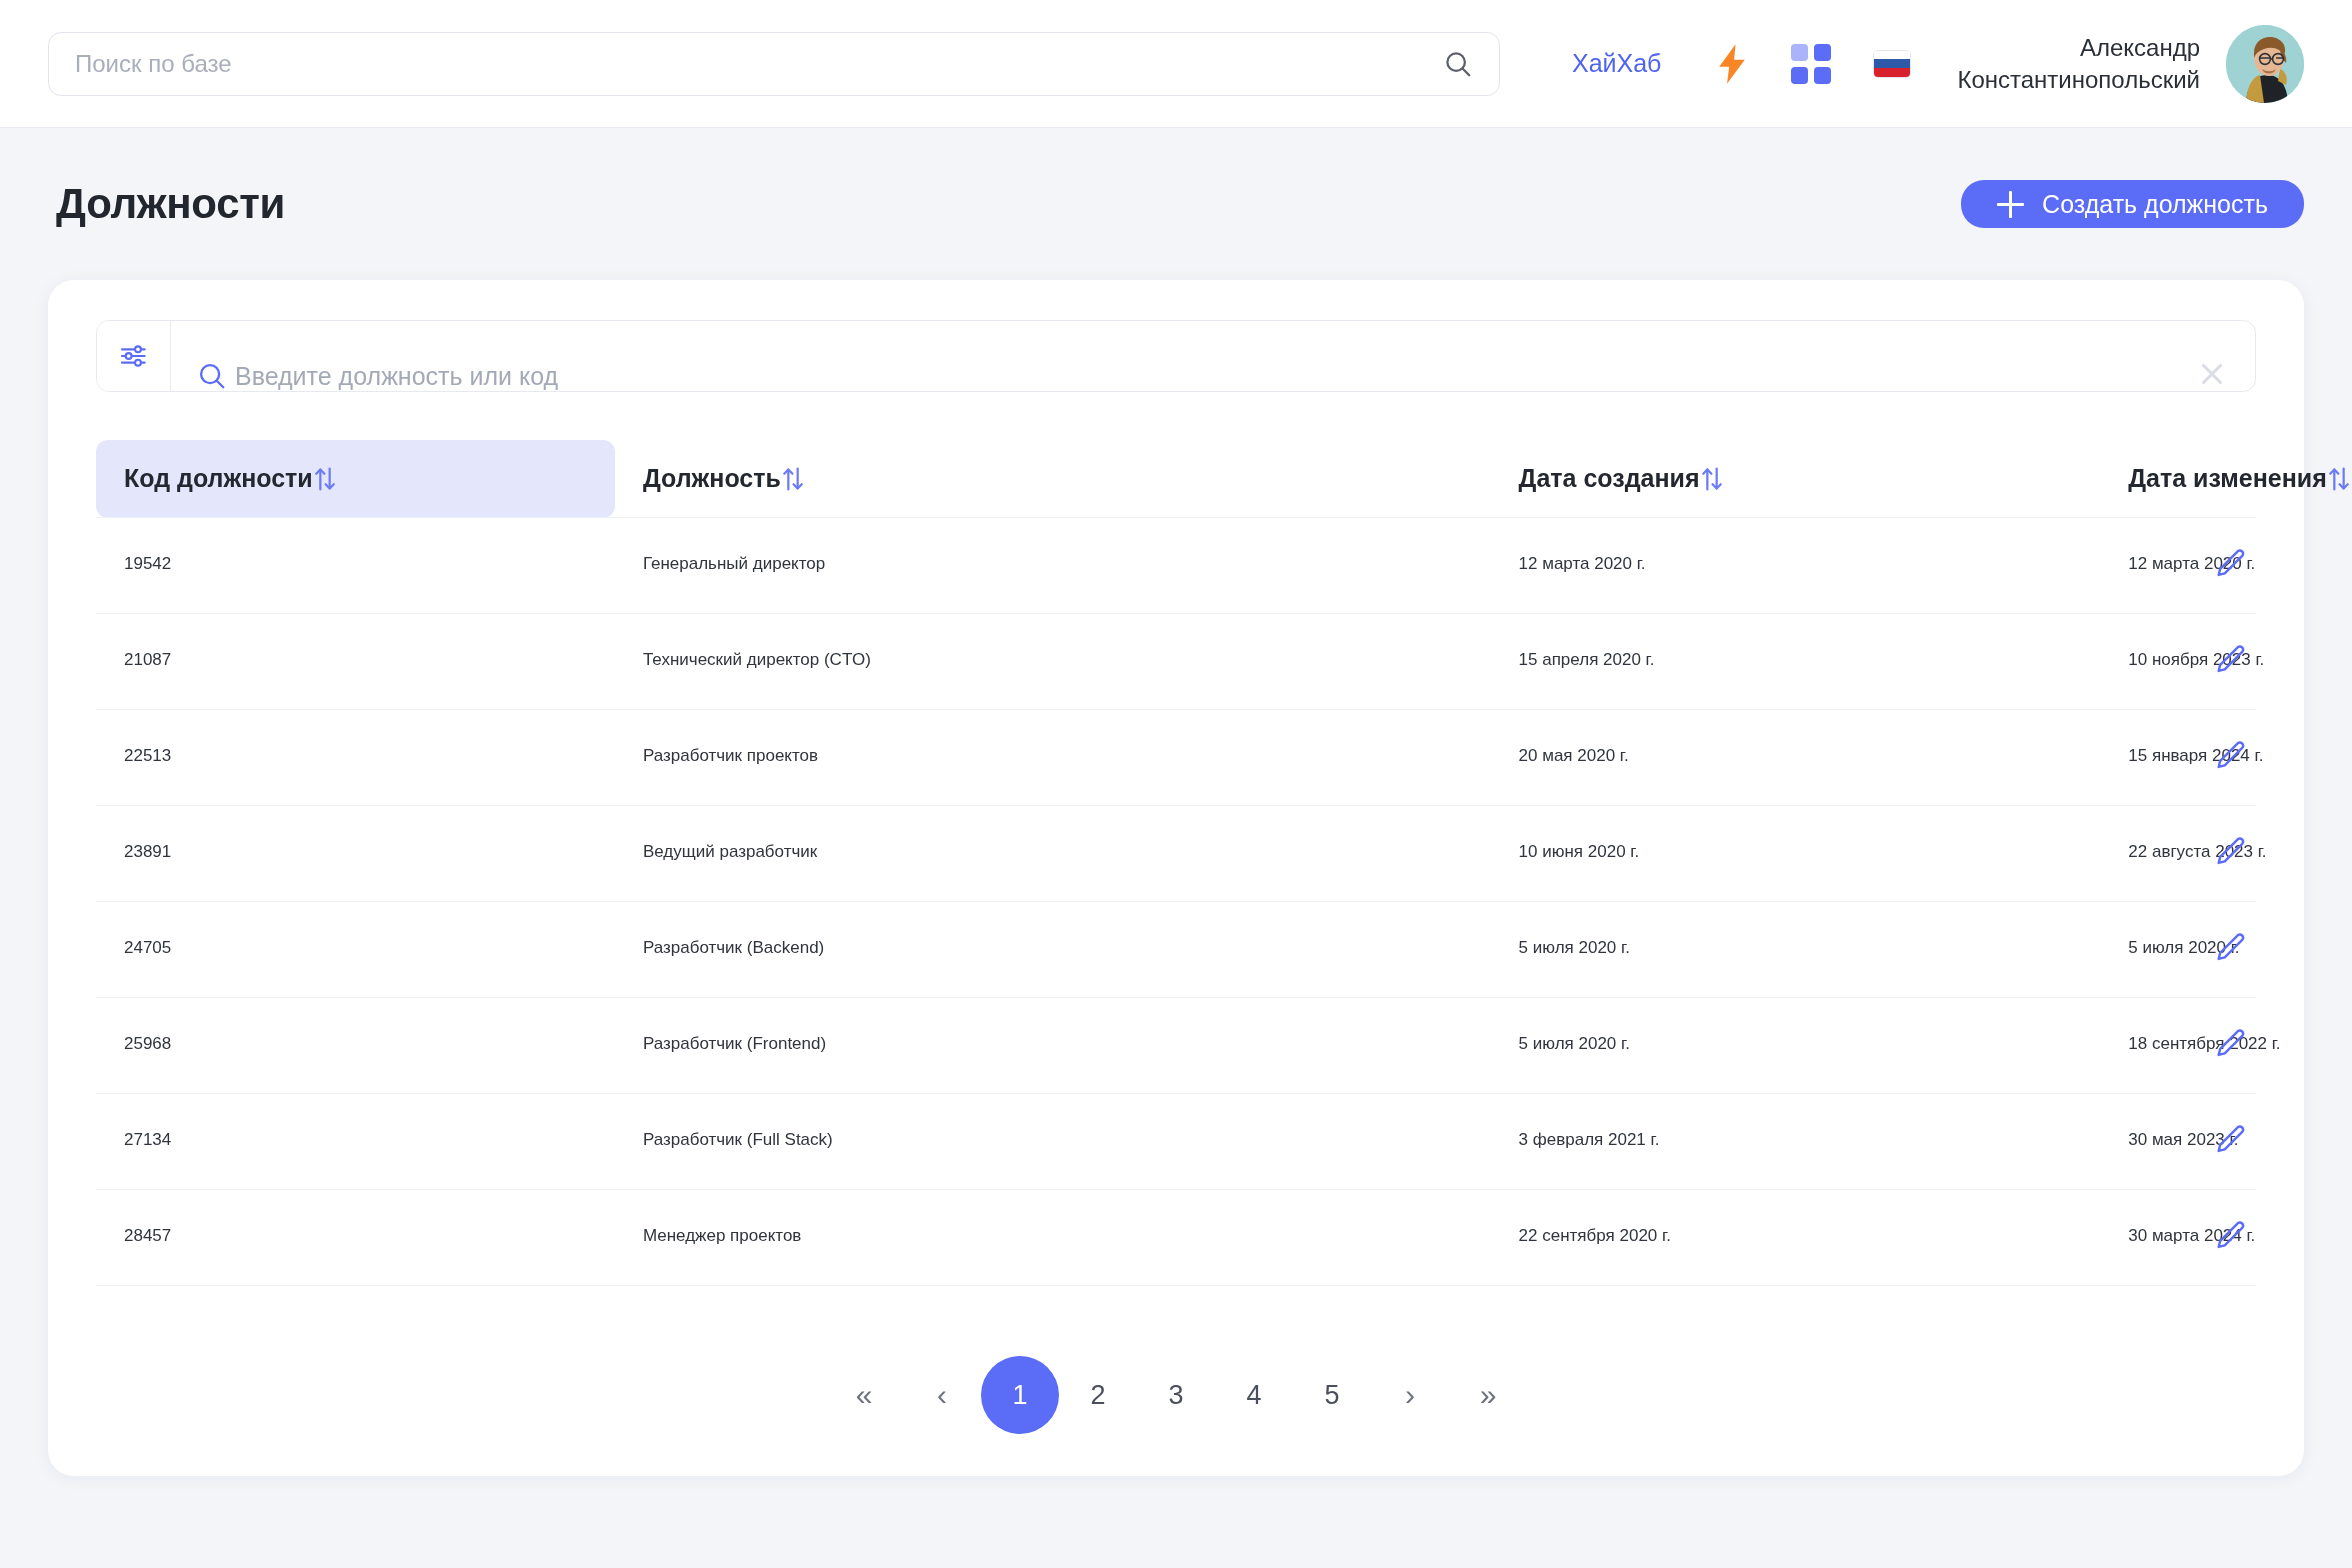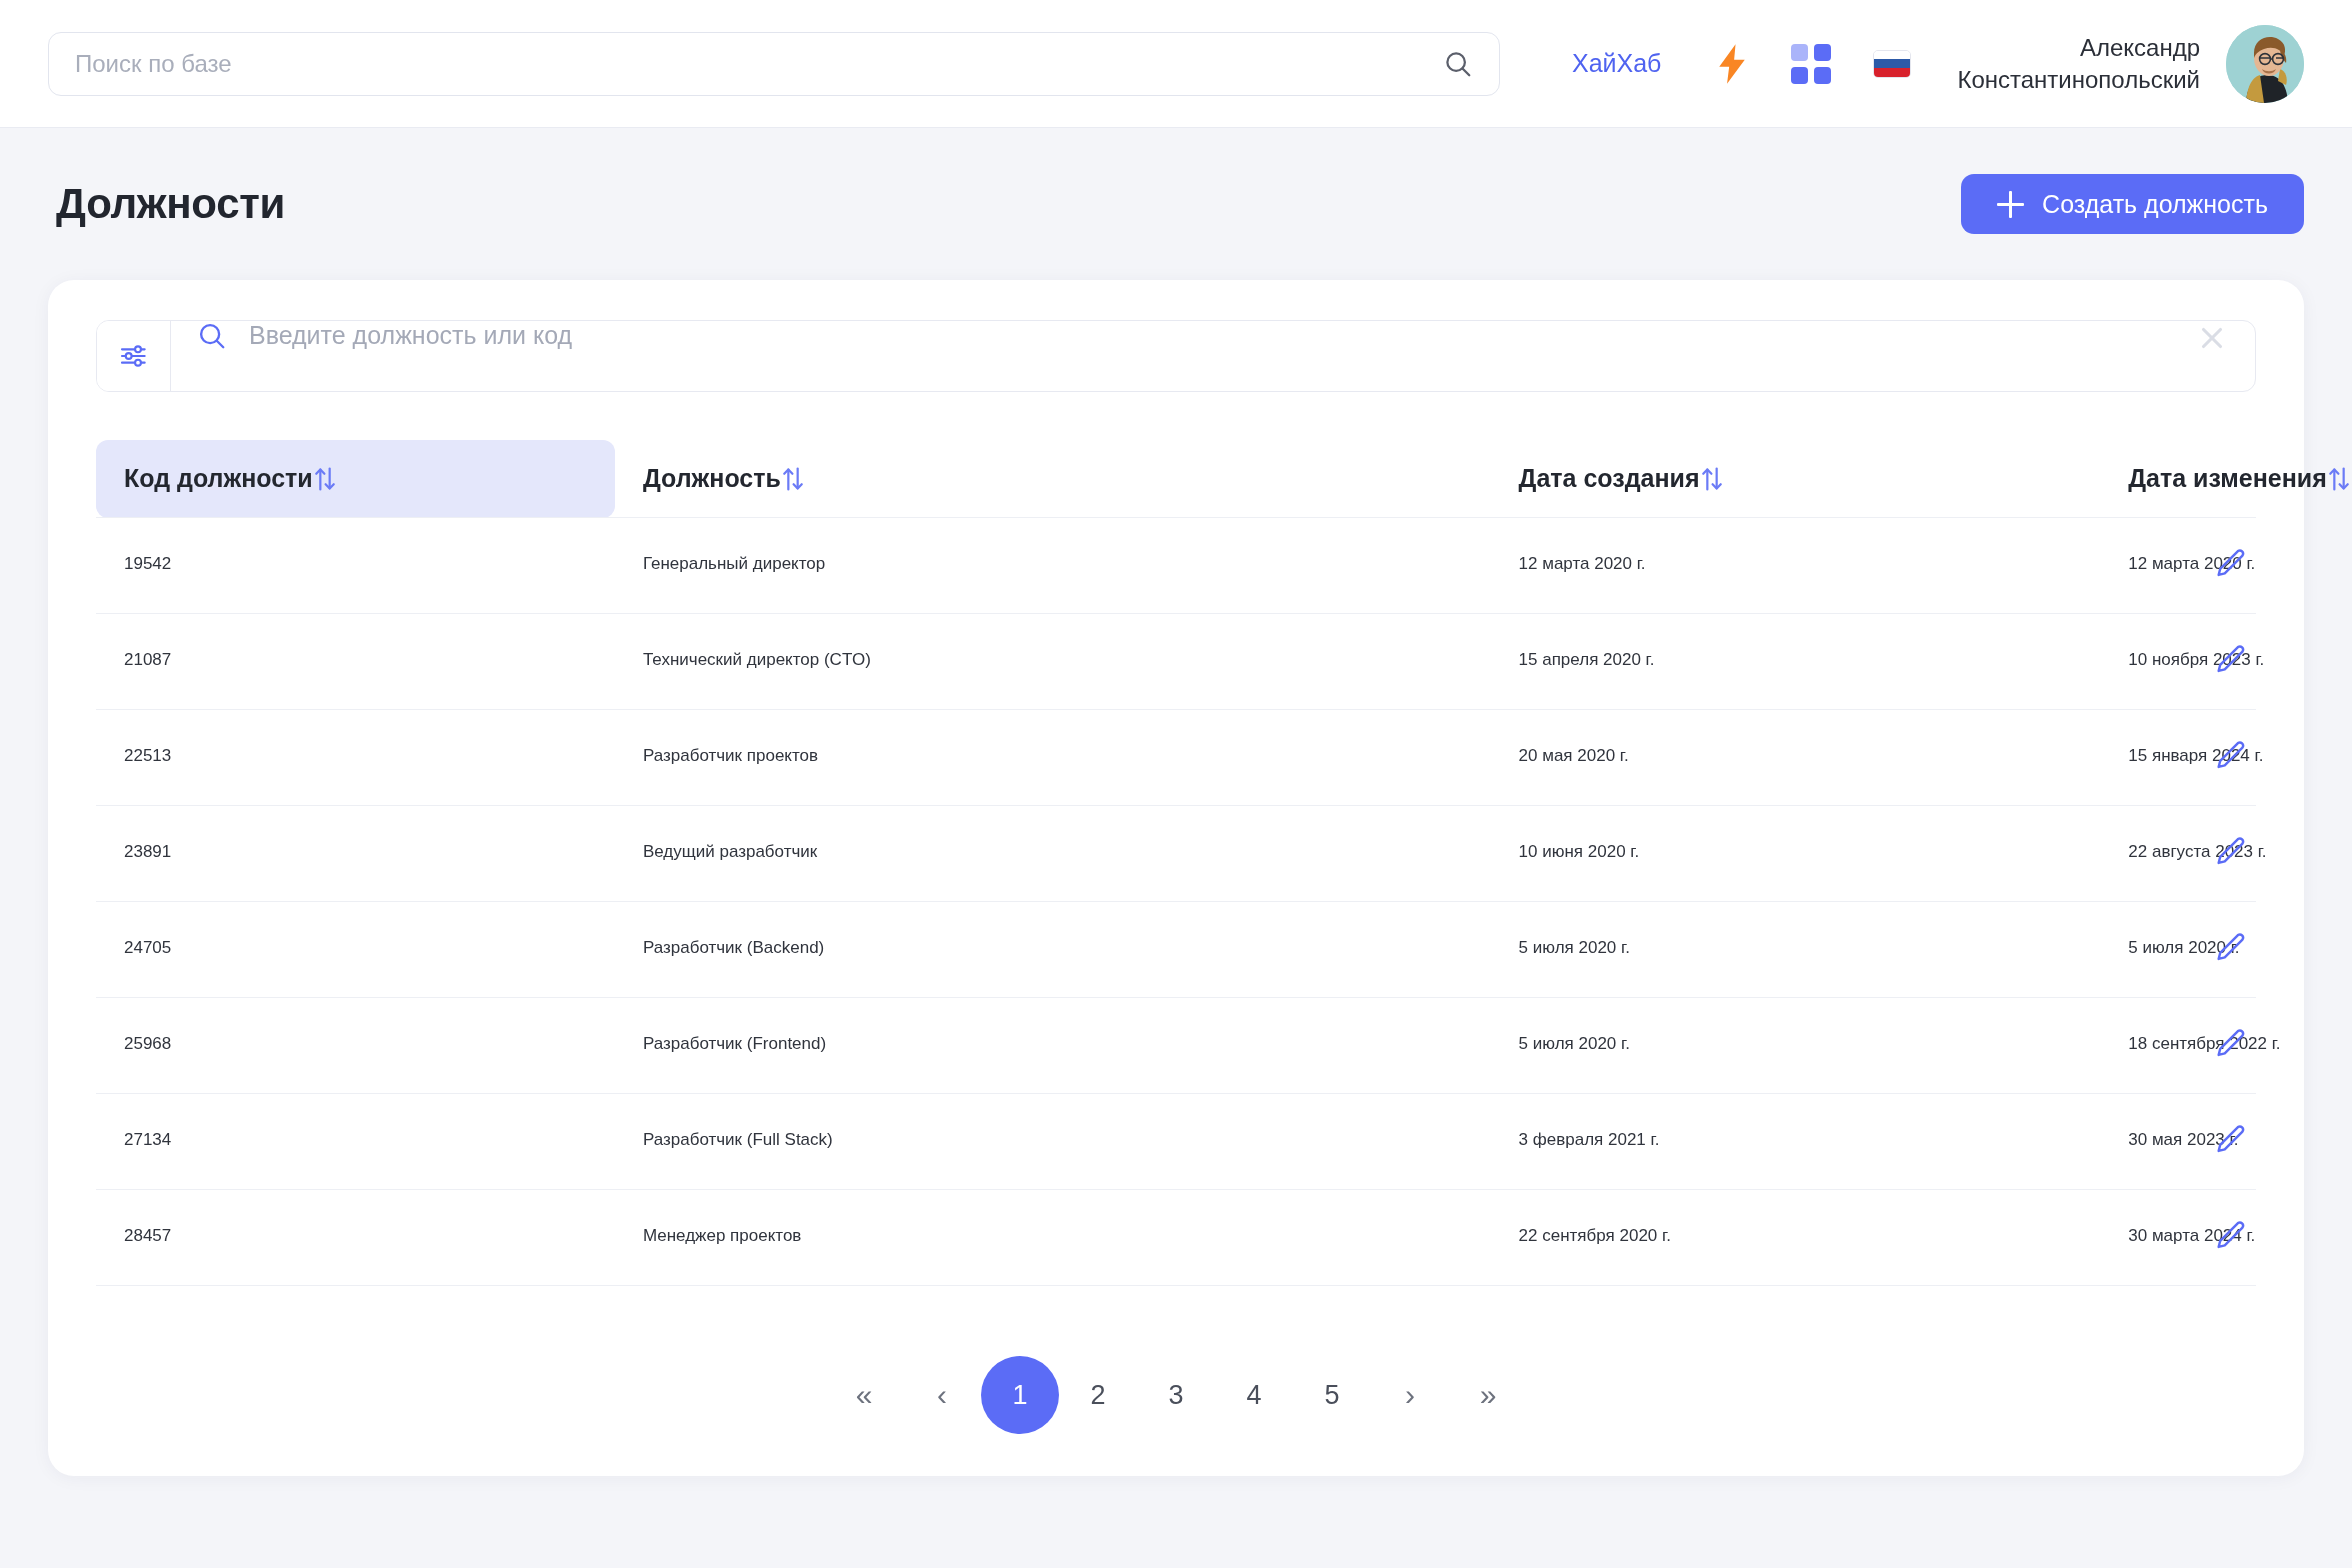--- a/index.html
+++ b/index.html
@@ -126,22 +126,22 @@
     font-weight: bold;
     color: #22262f;
     letter-spacing: -0.3px;
     margin-left: 8px;
   }
   .create-btn {
     margin-left: auto;
     background: #5b6cf6;
     color: #fff;
     border: none;
-    border-radius: 13px;
-    height: 60px;
+    border-radius: 23px;
+    height: 48px;
     padding: 0 36px;
     font-size: 25px;
     font-family: inherit;
     display: flex;
     align-items: center;
     gap: 18px;
     cursor: pointer;
     white-space: nowrap;
   }
   .plus-glyph {
@@ -181,23 +181,23 @@
     display: flex;
     align-items: center;
     justify-content: center;
     cursor: pointer;
     background: #fff;
   }
   .filter-toggle svg { width: 32px; height: 32px; }
   .filter-search {
     flex: 1;
     display: flex;
-    align-items: flex-start;
+    align-items: flex-end;
     padding: 0 26px;
-    gap: 22px;
+    gap: 8px;
   }
   .filter-search svg.mag { width: 30px; height: 30px; flex: 0 0 auto; }
   .filter-search input {
     flex: 1;
     border: none; outline: none;
     font-size: 25px;
     font-family: inherit;
     color: #30343d;
     background: transparent;
   }

